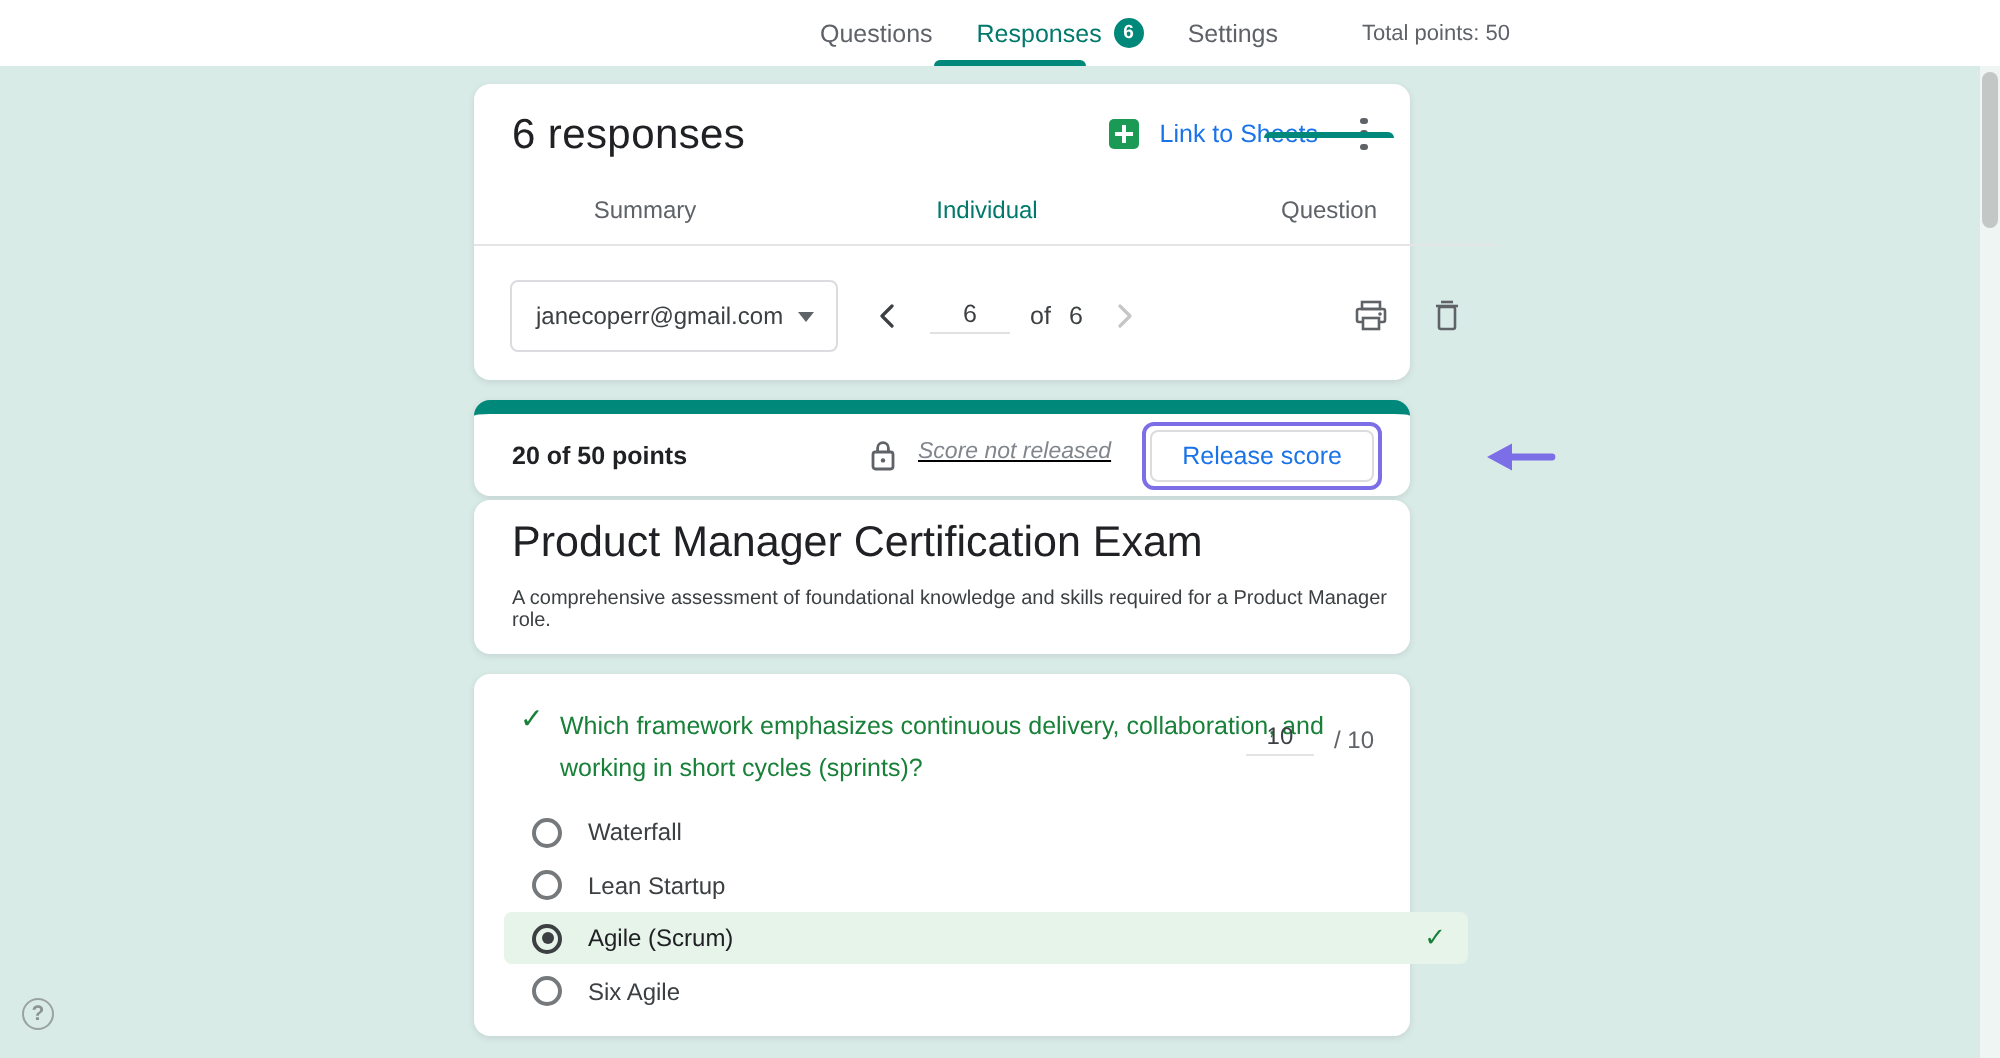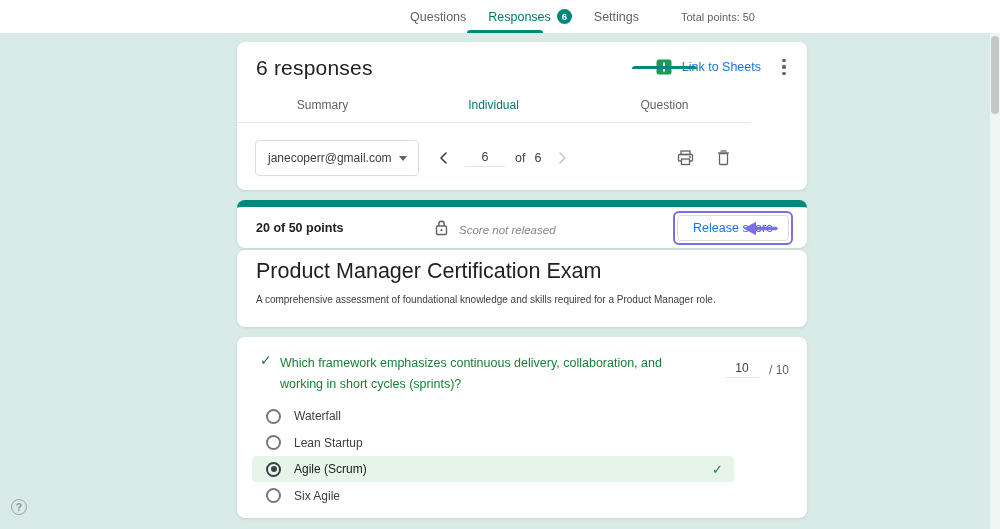--- a/index.html
+++ b/index.html
@@ -15,21 +15,21 @@
   .resp-badge { width:15px; height:15px; border-radius:50%; background:#00897b; color:#fff; font-size:9.5px; font-weight:700; display:flex; align-items:center; justify-content:center; }
   .topnav-underline { position:absolute; left:467px; top:30px; width:76px; height:3px; background:#00897b; border-radius:3px 3px 0 0; }
   .total-points { position:absolute; right:245px; top:0; height:33px; display:flex; align-items:center; font-size:11px; color:#5f6368; }
 
   
   .page-bg { position:absolute; top:33px; left:0; width:1000px; height:496px; background:#d9ebe7; }
   .scrollbar-track { position:absolute; top:33px; right:0; width:10px; height:496px; background:#eef5f3; }
   .scrollbar-thumb { position:absolute; top:36px; right:1px; width:8px; height:78px; background:#c3c7c6; border-radius:4px; }
 
   
-  .card { position:absolute; left:237px; width:570px; background:#fff; border-radius:8px; box-shadow:0 1px 3px rgba(60,64,67,.13); }
+  .card { position:absolute; left:237px; width:468px; background:#fff; border-radius:8px; box-shadow:0 1px 3px rgba(60,64,67,.13); }
 
   
   .card-responses { top:42px; height:148px; }
   .resp-title { position:absolute; left:19px; top:14px; font-size:21px; color:#202124; letter-spacing:.2px; }
   .resp-actions { position:absolute; right:14px; top:14px; display:flex; align-items:center; gap:14px; }
   .sheets-link { display:flex; align-items:center; gap:10px; cursor:pointer; }
   .sheets-link-label { font-size:12.5px; font-weight:500; color:#1a73e8; }
   .more-vert { width:18px; height:22px; display:flex; flex-direction:column; align-items:center; justify-content:center; gap:3px; cursor:pointer; }
   .more-vert i { width:3.5px; height:3.5px; border-radius:50%; background:#5f6368; }
   .inner-tabs { position:absolute; left:0; top:54px; width:513px; height:27px; display:flex; border-bottom:1px solid #e4e5e6; }
@@ -45,21 +45,21 @@
   .page-input { width:40px; margin-left:12px; border:none; border-bottom:1px solid #dfe1e2; font-size:12.5px; color:#3c4043; text-align:center; padding-bottom:2px; font-family:"Liberation Sans", sans-serif; outline:none; background:transparent; }
   .pager-of { font-size:12.5px; color:#3c4043; margin:0 9px 0 10px; }
   .pager-total { font-size:12.5px; color:#3c4043; margin-right:12px; }
   .row-icons { position:absolute; right:16px; top:16px; height:36px; display:flex; align-items:center; gap:16px; }
   .icon-btn { width:22px; height:22px; display:flex; align-items:center; justify-content:center; cursor:pointer; }
 
   
   .card-score { top:200px; height:48px; border-top:7px solid #00897b; }
   .score-row { position:absolute; left:0; top:0; width:100%; height:41px; display:flex; align-items:center; }
   .score-points { position:absolute; left:19px; font-size:12.5px; font-weight:700; color:#202124; }
-  .score-status { position:absolute; left:198px; display:flex; align-items:flex-end; gap:11px; }
+  .score-status { position:absolute; left:198px; display:flex; align-items:flex-start; gap:11px;text-decoration:underline; }
   .score-status-label { font-size:11.5px; font-style:italic; color:#80868b; }
   .release-wrap { position:absolute; right:14px; top:50%; transform:translateY(-50%); border:2px solid #7c6ee6; border-radius:6px; padding:2px;margin-left:47px; }
   .release-btn { background:#fff; border:1px solid #dadce0; border-radius:4px; color:#1a73e8; font-size:12.5px; font-weight:500; padding:5px 15px; cursor:pointer; font-family:"Liberation Sans", sans-serif; }
   .anno-arrow { position:absolute; left:742px; top:221px; }
 
   
   .card-title { top:250px; height:77px; }
   .form-title { position:absolute; left:19px; top:9px; font-size:21.5px; color:#202124; }
   .form-desc { position:absolute; left:19px; top:44px; font-size:10px; color:#3c4043; }
 

